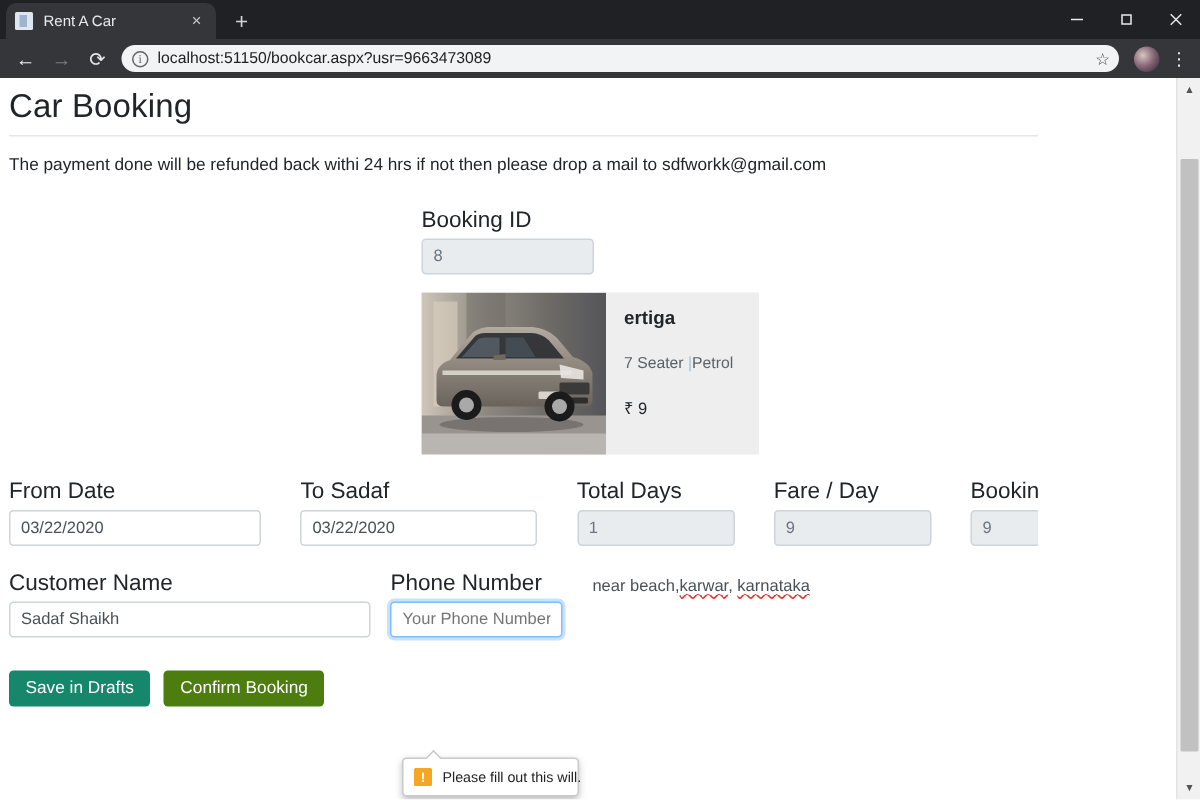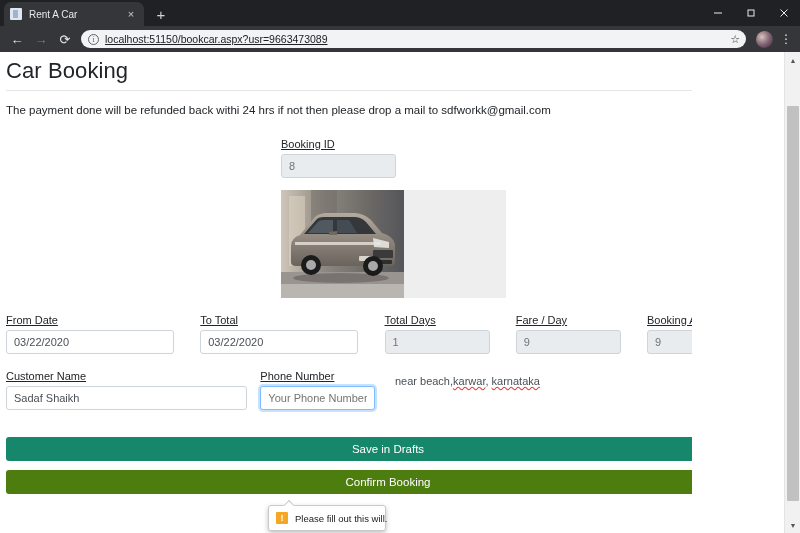--- a/index.html
+++ b/index.html
@@ -60,21 +60,21 @@
   .omnibox {
     flex:1; height: 18px; background:#f1f3f4; border-radius:9px;
     display:flex; align-items:center; padding: 0 7px; margin: 0 5px 0 3px;
     font-size: 10.5px; color:#202124; position:relative;
   }
   .info-icon {
     width:11px; height:11px; border:1px solid #5f6368; border-radius:50%;
     color:#5f6368; font-size:8px; line-height:9px; text-align:center;
     margin-right:6px; flex:0 0 11px; font-family:"Liberation Serif",serif;
   }
-  .url { white-space:nowrap; overflow:hidden;text-decoration:underline; }
+  .url { white-space:nowrap; overflow:hidden; }
   .star { position:absolute; right:6px; color:#3c4043; font-size:11px; }
   .avatar {
     width:17px; height:17px; border-radius:50%; margin: 0 3px;
     background: radial-gradient(circle at 35% 35%, #d8c5c0 0%, #8a6a77 45%, #2b1f3a 100%);
     flex:0 0 17px;
   }
   .kebab { width:16px; color:#e8eaed; font-size:12px; text-align:center; line-height:18px; }
 
   
   .viewport {
@@ -86,21 +86,21 @@
     padding: 0 14px;
   }
   h1.page-title {
     font-size: 22px; font-weight: 400; color:#212529; margin: 6px 0 0 0;
     letter-spacing:.1px;
   }
   .rule { border-bottom:1px solid #e6e6e6; margin: 6px 0 0 0; width: 780px; }
   .notice { font-size: 11.5px; color:#212529; margin-top: 13px; }
 
   .bookingid-wrap { margin-top: 22px; padding-left: 275px; }
-  .field-label { font-size: 11px; color:#212529; margin-bottom: 4px; display:block;text-decoration:underline; }
+  .field-label { font-size: 15px; color:#212529; margin-bottom: 4px; display:block; }
   input.ctl, textarea.ctl {
     font-family:"Liberation Sans", sans-serif; font-size:11px; color:#495057;
     border:1px solid #ced4da; border-radius:3px; background:#fff;
     padding: 3px 7px; height:24px; outline:none;
   }
   input.ctl.disabled, textarea.ctl.disabled { background:#e9ecef; color:#6c757d; }
   input.ctl.focused {
     border:1px solid #80bdff; box-shadow:0 0 0 2px rgba(0,123,255,.22);
     color:#757575;
   }
@@ -161,21 +161,21 @@
   .bubble-arrow {
     position:absolute; left:14px; top:-6px; width:12px; height:6px; overflow:hidden;
   }
   .bubble-arrow::after {
     content:""; position:absolute; left:1px; top:2px; width:9px; height:9px;
     background:#fff; border-left:1px solid #c9c9c9; border-top:1px solid #c9c9c9;
     transform: rotate(45deg);
   }
 
   
-  .btnrow { display:flex; gap:9px; margin-top: 17px; flex-direction: column; }
+  .btnrow { display:flex; gap:9px; margin-top: 17px; }
   .btn {
     font-family:"Liberation Sans", sans-serif; font-size:11.5px; color:#fff;
     border:none; border-radius:3px; padding: 6px 11px; cursor:pointer;
   }
   .btn-draft { background:#17876b; }
   .btn-confirm { background:#4d7c0f; }
   .footer { font-size: 11px; color:#212529; margin-top: 13px; }
 
   
   .scrollbar {
@@ -287,29 +287,40 @@
 
             <path d="M48 42 L56 41 L56 45 L48 45 Z" fill="#6f6960"></path>
 
             <circle cx="30" cy="75" r="10" fill="#1b1b1b"></circle>
             <circle cx="30" cy="75" r="5" fill="#a9a9a9"></circle>
             <circle cx="92" cy="76" r="10" fill="#1b1b1b"></circle>
             <circle cx="92" cy="76" r="5" fill="#a9a9a9"></circle>
             <ellipse cx="60" cy="88" rx="48" ry="5" fill="#000" opacity="0.22"></ellipse>
           </svg>
         </div>
+        <div class="car-info">
+          <div class="car-name">ertiga</div>
+          <div class="car-spec">
+            <span>7  Seater</span>
+            <span class="sep">|</span><span>Petrol</span>
+          </div>
+          <div class="car-price">
+            <span>₹</span>
+            <span>9</span>
+          </div>
+        </div>
       </div>
 
       <div class="row">
         <div class="col w-from">
           <label class="field-label">From Date</label>
           <input class="ctl" type="text" value="03/22/2020" style="">
         </div>
         <div class="col w-to">
-          <label class="field-label">To Total</label>
+          <label class="field-label">To Sadaf</label>
           <input class="ctl" type="text" value="03/22/2020" style="">
         </div>
         <div class="col w-days">
           <label class="field-label">Total Days</label>
           <input class="ctl disabled" type="text" readonly="" value="1" style="">
         </div>
         <div class="col w-fare">
           <label class="field-label">Fare / Day</label>
           <input class="ctl disabled" type="text" readonly="" value="9" style="">
         </div>

